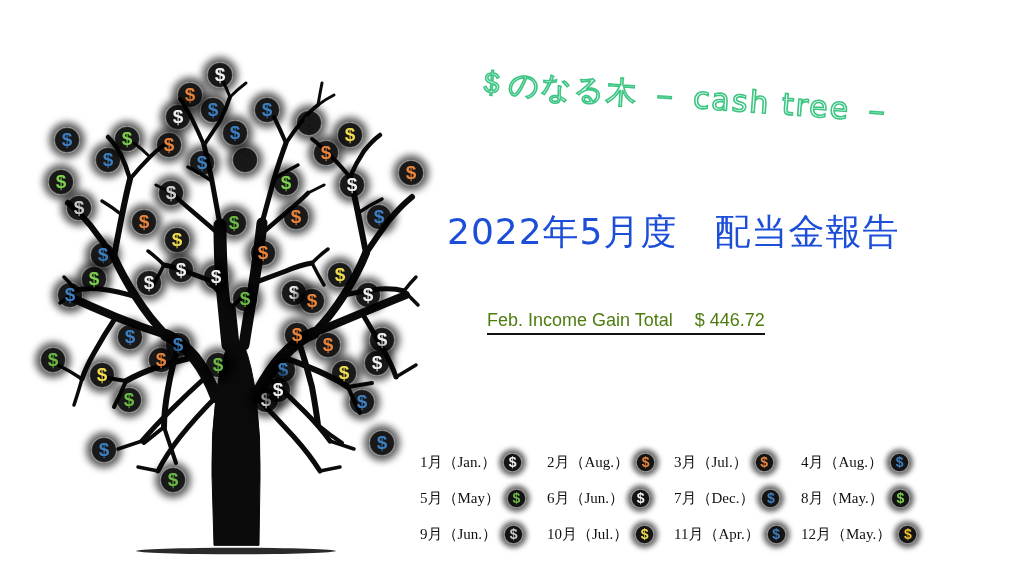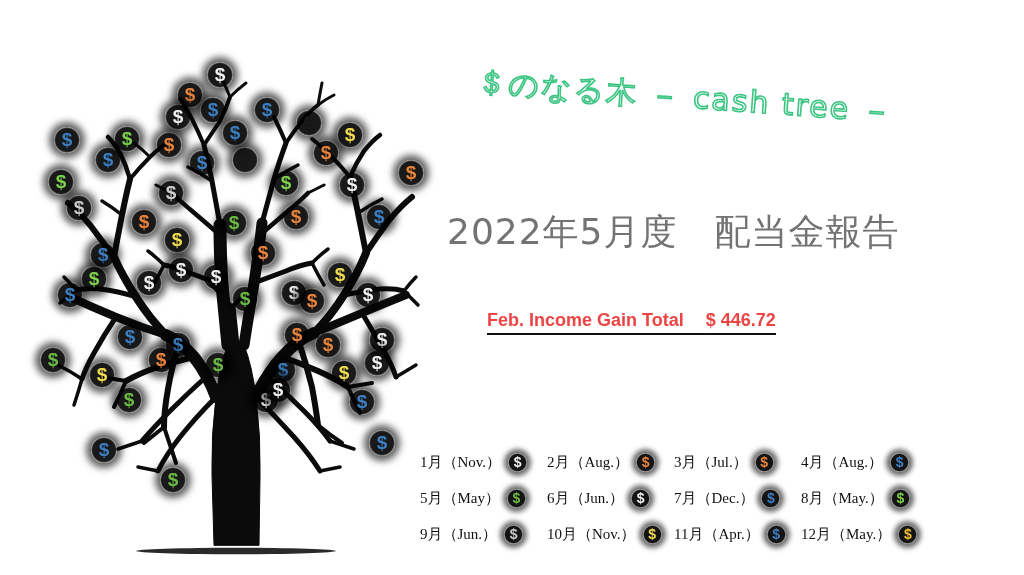--- a/index.html
+++ b/index.html
@@ -66,34 +66,34 @@
   }
 
   
   #report-heading {
     position: absolute;
     left: 447px;
     top: 208px;
     font-family: "DejaVu Sans", sans-serif;
     font-size: 36px;
     font-weight: 400;
-    color: #737373;
+    color: #1d4ed8;
     letter-spacing: 1px;
     white-space: nowrap;
   }
 
   
   #income-total {
     position: absolute;
     left: 487px;
     top: 310px;
     font-family: "Liberation Sans", sans-serif;
     font-size: 18px;
-    font-weight: bold;
-    color: #ef4444;
+    font-weight: normal;
+    color: #4d7c0f;
     border-bottom: 2px solid #111111;
     padding-bottom: 2px;
     white-space: nowrap;
   }
   #income-total .amount { margin-left: 22px; }
 
   
   #month-legend {
     position: absolute;
     left: 420px;
@@ -290,21 +290,21 @@
 
   <div id="report-heading">2022年5月度　配当金報告</div>
 
   <div id="income-total">
     <span>Feb. Income Gain Total</span><span class="amount">$ 446.72</span>
   </div>
 
   <div id="month-legend">
       <div class="legend-row">
         <div class="legend-cell">
-          <span class="legend-label">1月（Nov.）</span>
+          <span class="legend-label">1月（Jan.）</span>
           <span class="legend-coin" style="color: rgb(242, 242, 242);">$</span>
         </div>
         <div class="legend-cell">
           <span class="legend-label">2月（Aug.）</span>
           <span class="legend-coin" style="color: rgb(232, 132, 60);">$</span>
         </div>
         <div class="legend-cell">
           <span class="legend-label">3月（Jul.）</span>
           <span class="legend-coin" style="color: rgb(232, 132, 60);">$</span>
         </div>
@@ -330,21 +330,21 @@
           <span class="legend-label">8月（May.）</span>
           <span class="legend-coin" style="color: rgb(127, 208, 79);">$</span>
         </div>
       </div>
       <div class="legend-row">
         <div class="legend-cell">
           <span class="legend-label">9月（Jun.）</span>
           <span class="legend-coin" style="color: rgb(201, 201, 201);">$</span>
         </div>
         <div class="legend-cell">
-          <span class="legend-label">10月（Nov.）</span>
+          <span class="legend-label">10月（Jul.）</span>
           <span class="legend-coin" style="color: rgb(240, 220, 80);">$</span>
         </div>
         <div class="legend-cell">
           <span class="legend-label">11月（Apr.）</span>
           <span class="legend-coin" style="color: rgb(61, 127, 192);">$</span>
         </div>
         <div class="legend-cell">
           <span class="legend-label">12月（May.）</span>
           <span class="legend-coin" style="color: rgb(240, 192, 48);">$</span>
         </div>

